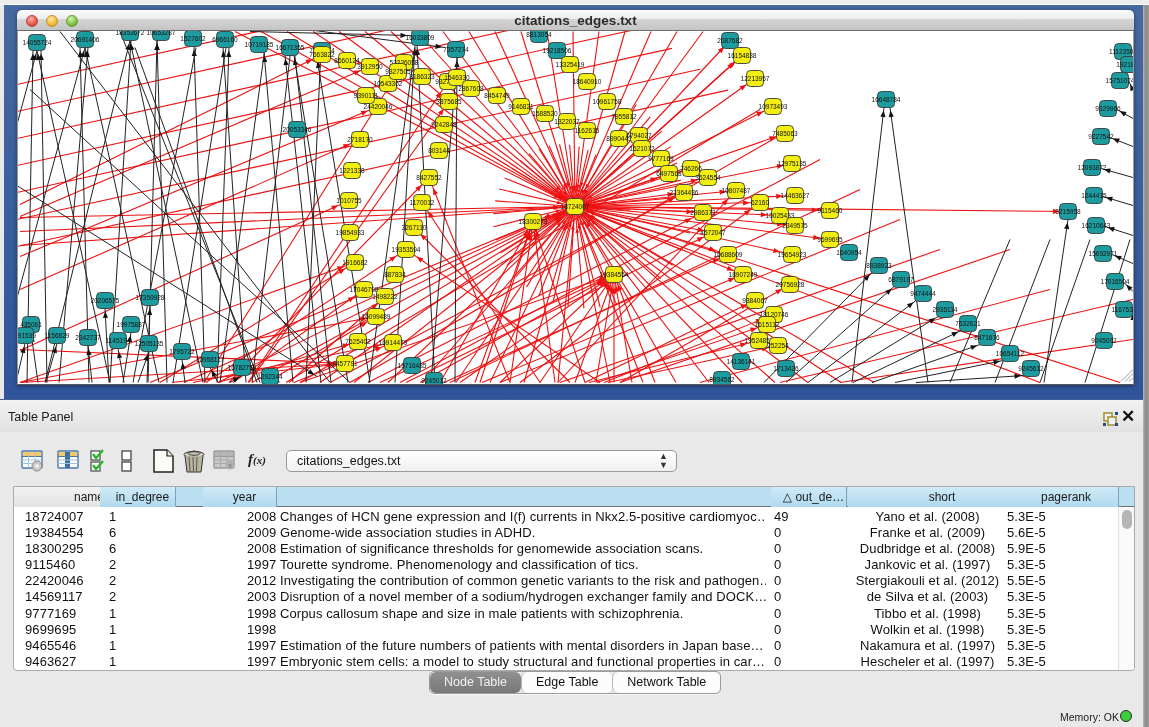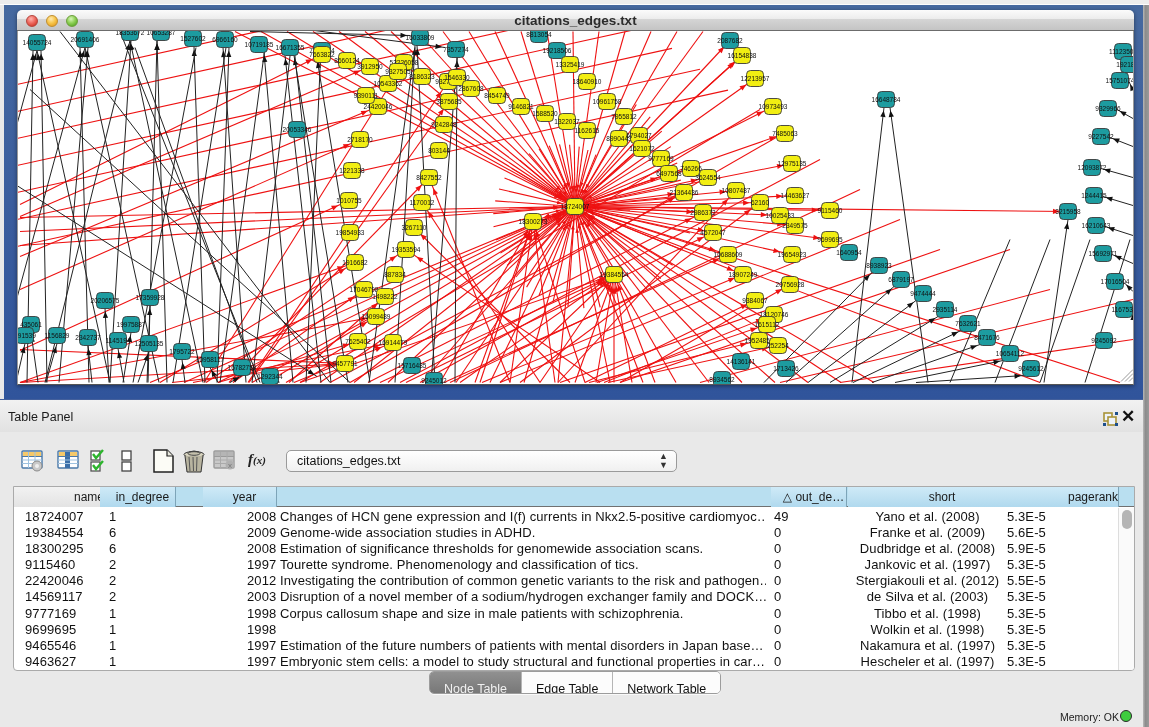--- a/index.html
+++ b/index.html
@@ -59,21 +59,21 @@
 .c6 { left:836px;width:155px; text-align:center; }
 .c7 { left:993px;width:95px; }
 #vscroll { position:absolute; right:0px; top:21px; width:16px; height:163px;
   background:#fafafa; border-left:1px solid #ddd; }
 #vthumb { position:absolute; left:3px; top:2px; width:10px; height:19px;
   background:#b5b5b5; border-radius:5px; }
 
 #tabs { position:absolute; left:429px; top:272px; height:23px; display:flex;
   border:1px solid #9c9c9c; border-radius:5px; overflow:hidden;
   box-shadow:0 1px 0 rgba(255,255,255,.7); }
-.tab { height:100%; line-height:21px; font-size:12.5px; padding:7px 14px; background:#fcfcfc; color:#111; }
+.tab { height:100%; line-height:21px; font-size:12.5px; padding:0 14px; background:#fcfcfc; color:#111;border-radius:6px; }
 .tab.sel { background:linear-gradient(180deg,#909090,#787878); color:#f0f0f0; }
 .tab + .tab { border-left:1px solid #b5b5b5; }
 #memory { position:absolute; left:1060px; top:312px; font-size:10.5px; color:#222; }
 #memdot { position:absolute; left:1120px; top:311px; width:12px; height:12px; border-radius:50%;
   background:#3ecc3e; border:1.5px solid #2b2b2b; }
 .icon { position:absolute; top:17px; }
 </style></head>
 <body>
 <div id="topstrip"></div>
 <div id="bluepanel"></div>
@@ -886,21 +886,21 @@
     <div class="icon" style="left:248px; top:19px; font-size:15px; font-style:italic; font-weight:bold; font-family:'Liberation Serif',serif; color:#222;">f<span style="font-size:11px">(x)</span></div>
     <div class="dropdown">citations_edges.txt<div class="dd-arrows">▲<br>▼</div></div>
   </div>
   <div id="tbl">
     <div id="thead">
       <div class="th gray" style="left:0px; width:91px;text-align:right;">name</div>
       <div class="th" style="left:86px; width:76px;">in_degree</div>
       <div class="th" style="left:189px; width:74px;">year</div>
       <div class="th" style="left:757px; width:76px;">△ out_de…</div>
       <div class="th" style="left:834px; width:179px;">short</div>
-      <div class="th" style="left:990px; width:115px;text-align:right;">pagerank</div>
+      <div class="th" style="left:990px; width:115px;">pagerank</div>
     </div>
     <div id="tbody">
 <div class="tr">
           <div class="c1">18724007</div>
           <div class="c2">1</div>
           <div class="c3">2008</div>
           <div class="c4">Changes of HCN gene expression and I(f) currents in Nkx2.5-positive cardiomyoc…</div>
           <div class="c5">49</div>
           <div class="c6">Yano et al. (2008)</div>
           <div class="c7">5.3E-5</div>

